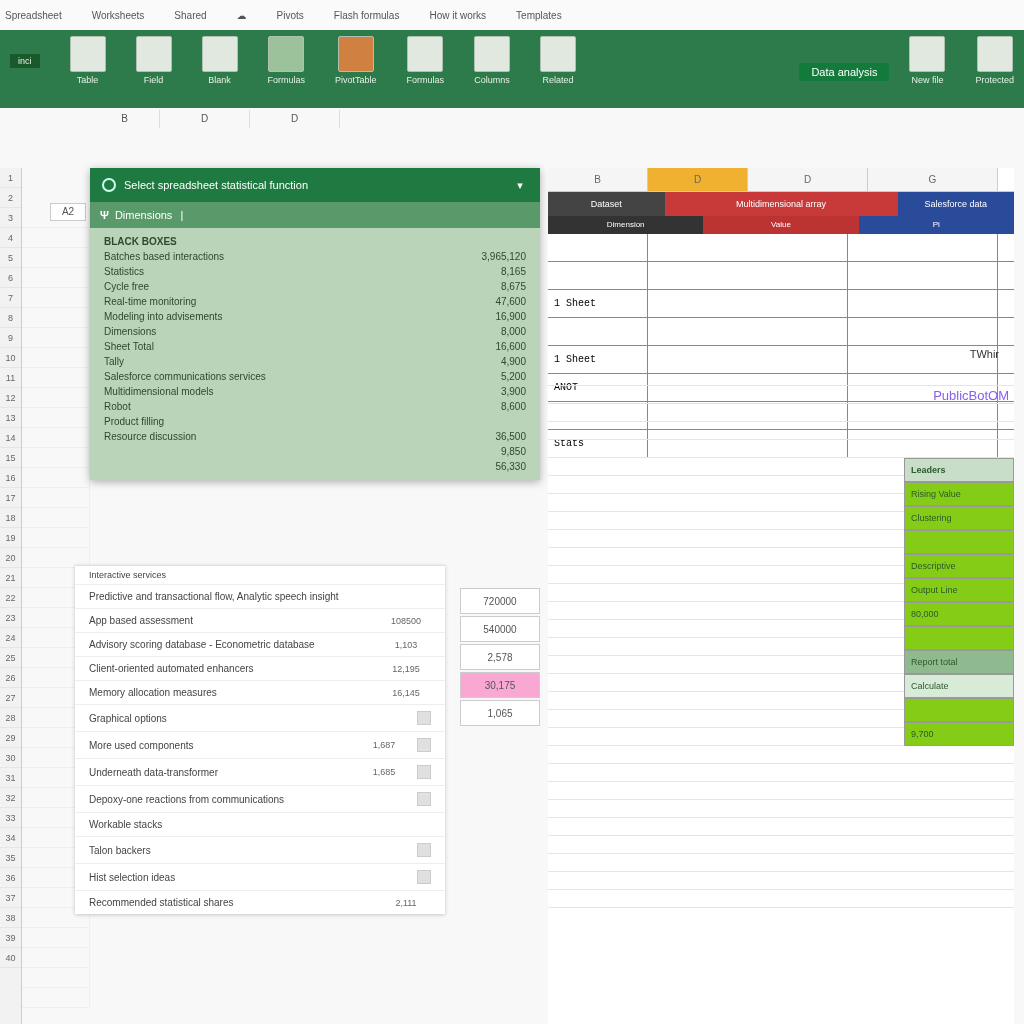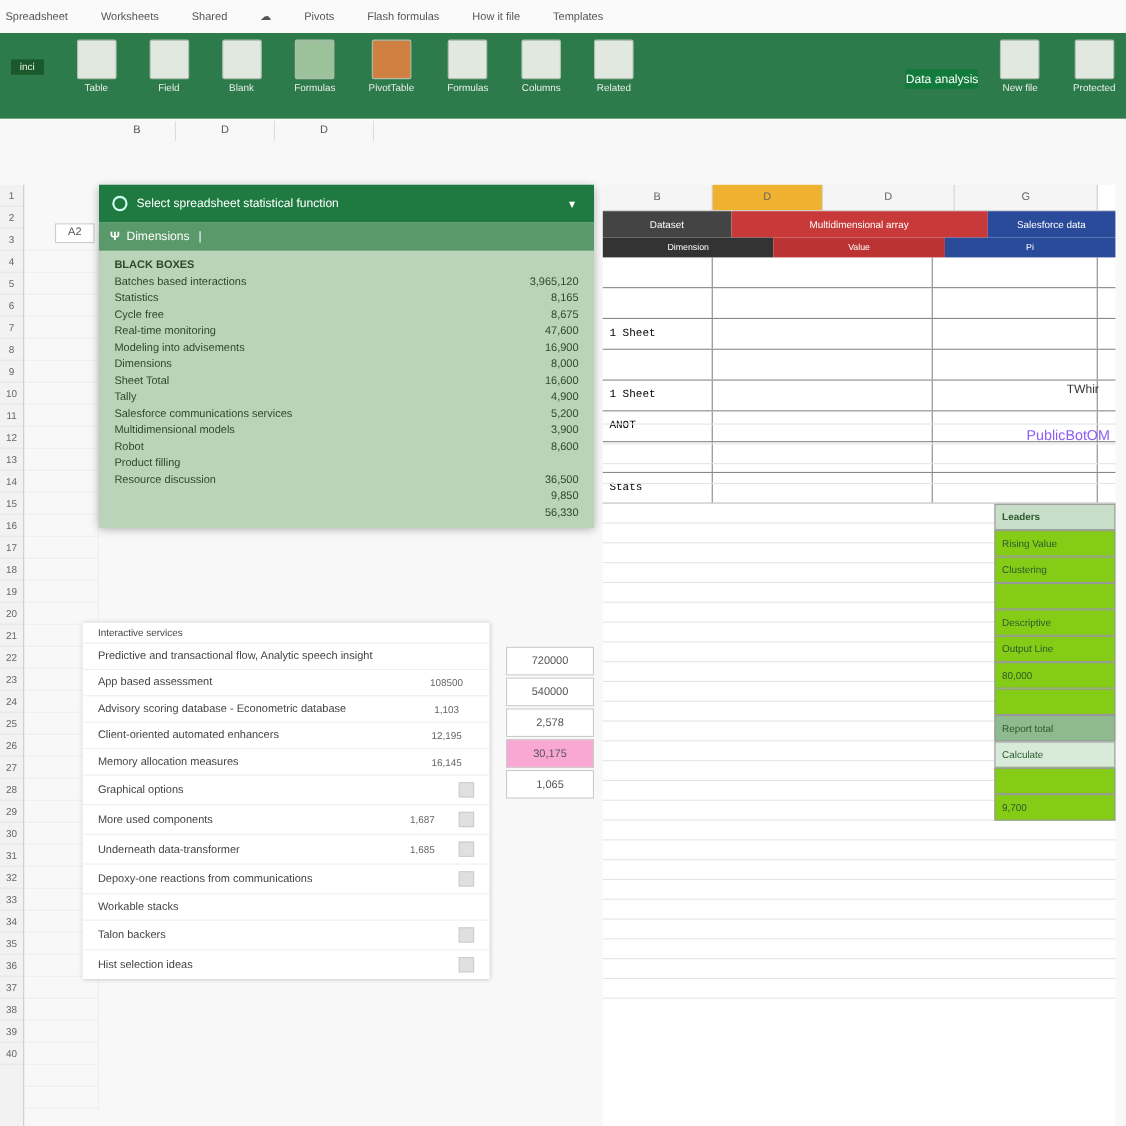--- a/index.html
+++ b/index.html
@@ -9,21 +9,21 @@
 .tab-strip { height:30px; background:#fafafa; display:flex; align-items:center; padding:0 5px; gap:30px; font-size:10px; color:#555; }
 .tab-strip span { cursor:default; }
 
 
 .ribbon { height:78px; background:#2d7a4a; display:flex; align-items:flex-start; padding:6px 0 0 0; gap:10px; }
 .ribbon .group { display:flex; flex-direction:column; align-items:center; gap:3px; padding:0 10px; }
 .ribbon .icon-box { width:36px; height:36px; background:#e0e8e0; border:1px solid #b0c0b0; border-radius:2px; }
 .ribbon .icon-box.orange { background:#d08040; }
 .ribbon .icon-box.light-green { background:#9bc29b; }
 .ribbon .label { font-size:9px; color:#e8f0e8; }
-.ribbon .tag { background:#127a3a; color:#fff; font-size:11px; padding:3px 0; border-radius:2px; margin-left:auto; align-self:center; }
+.ribbon .tag { background:#127a3a; color:#fff; font-size:11px; padding:3px 12px; border-radius:2px; margin-left:auto; align-self:center; }
 
 
 .main { position:absolute; top:108px; left:0; right:0; bottom:0; background:#f8f8f8; }
 
 
 .col-row { position:absolute; top:2px; left:90px; height:18px; display:flex; font-size:10px; color:#555; }
 .col-row div { border-right:1px solid #ddd; text-align:center; line-height:18px; }
 .col-row .c1{width:70px} .col-row .c2{width:90px} .col-row .c3{width:90px}
 
 
@@ -95,21 +95,21 @@
 </head>
 <body>
 
 <div class="tab-strip">
   <span>Spreadsheet</span>
   <span>Worksheets</span>
   <span>Shared</span>
   <span>☁</span>
   <span>Pivots</span>
   <span>Flash formulas</span>
-  <span>How it file</span>
+  <span>How it works</span>
   <span>Templates</span>
 </div>
 
 <div class="ribbon">
   <div class="group" style="padding-top:18px">
     <span class="label" style="background:#1a5a2a;padding:2px 8px">inci</span>
   </div>
   <div class="group">
       <div class="icon-box"></div>
       <span class="label">Table</span>
@@ -376,20 +376,24 @@
     <div class="item">
         <span class="txt">Talon backers</span>
         <span class="num"></span>
         <span class="mini-icon"></span>
       </div>
     <div class="item">
         <span class="txt">Hist selection ideas</span>
         <span class="num"></span>
         <span class="mini-icon"></span>
       </div>
+    <div class="item">
+        <span class="txt">Recommended statistical shares</span>
+        <span class="num">2,111</span>
+      </div>
   </div>
 
   <div class="sidecol">
     <div style="height:60px"></div>
     <div class="cell">720000</div>
     <div class="cell">540000</div>
     <div class="cell">2,578</div>
     <div class="cell green">30,175</div>
     <div class="cell">1,065</div>
   </div>

